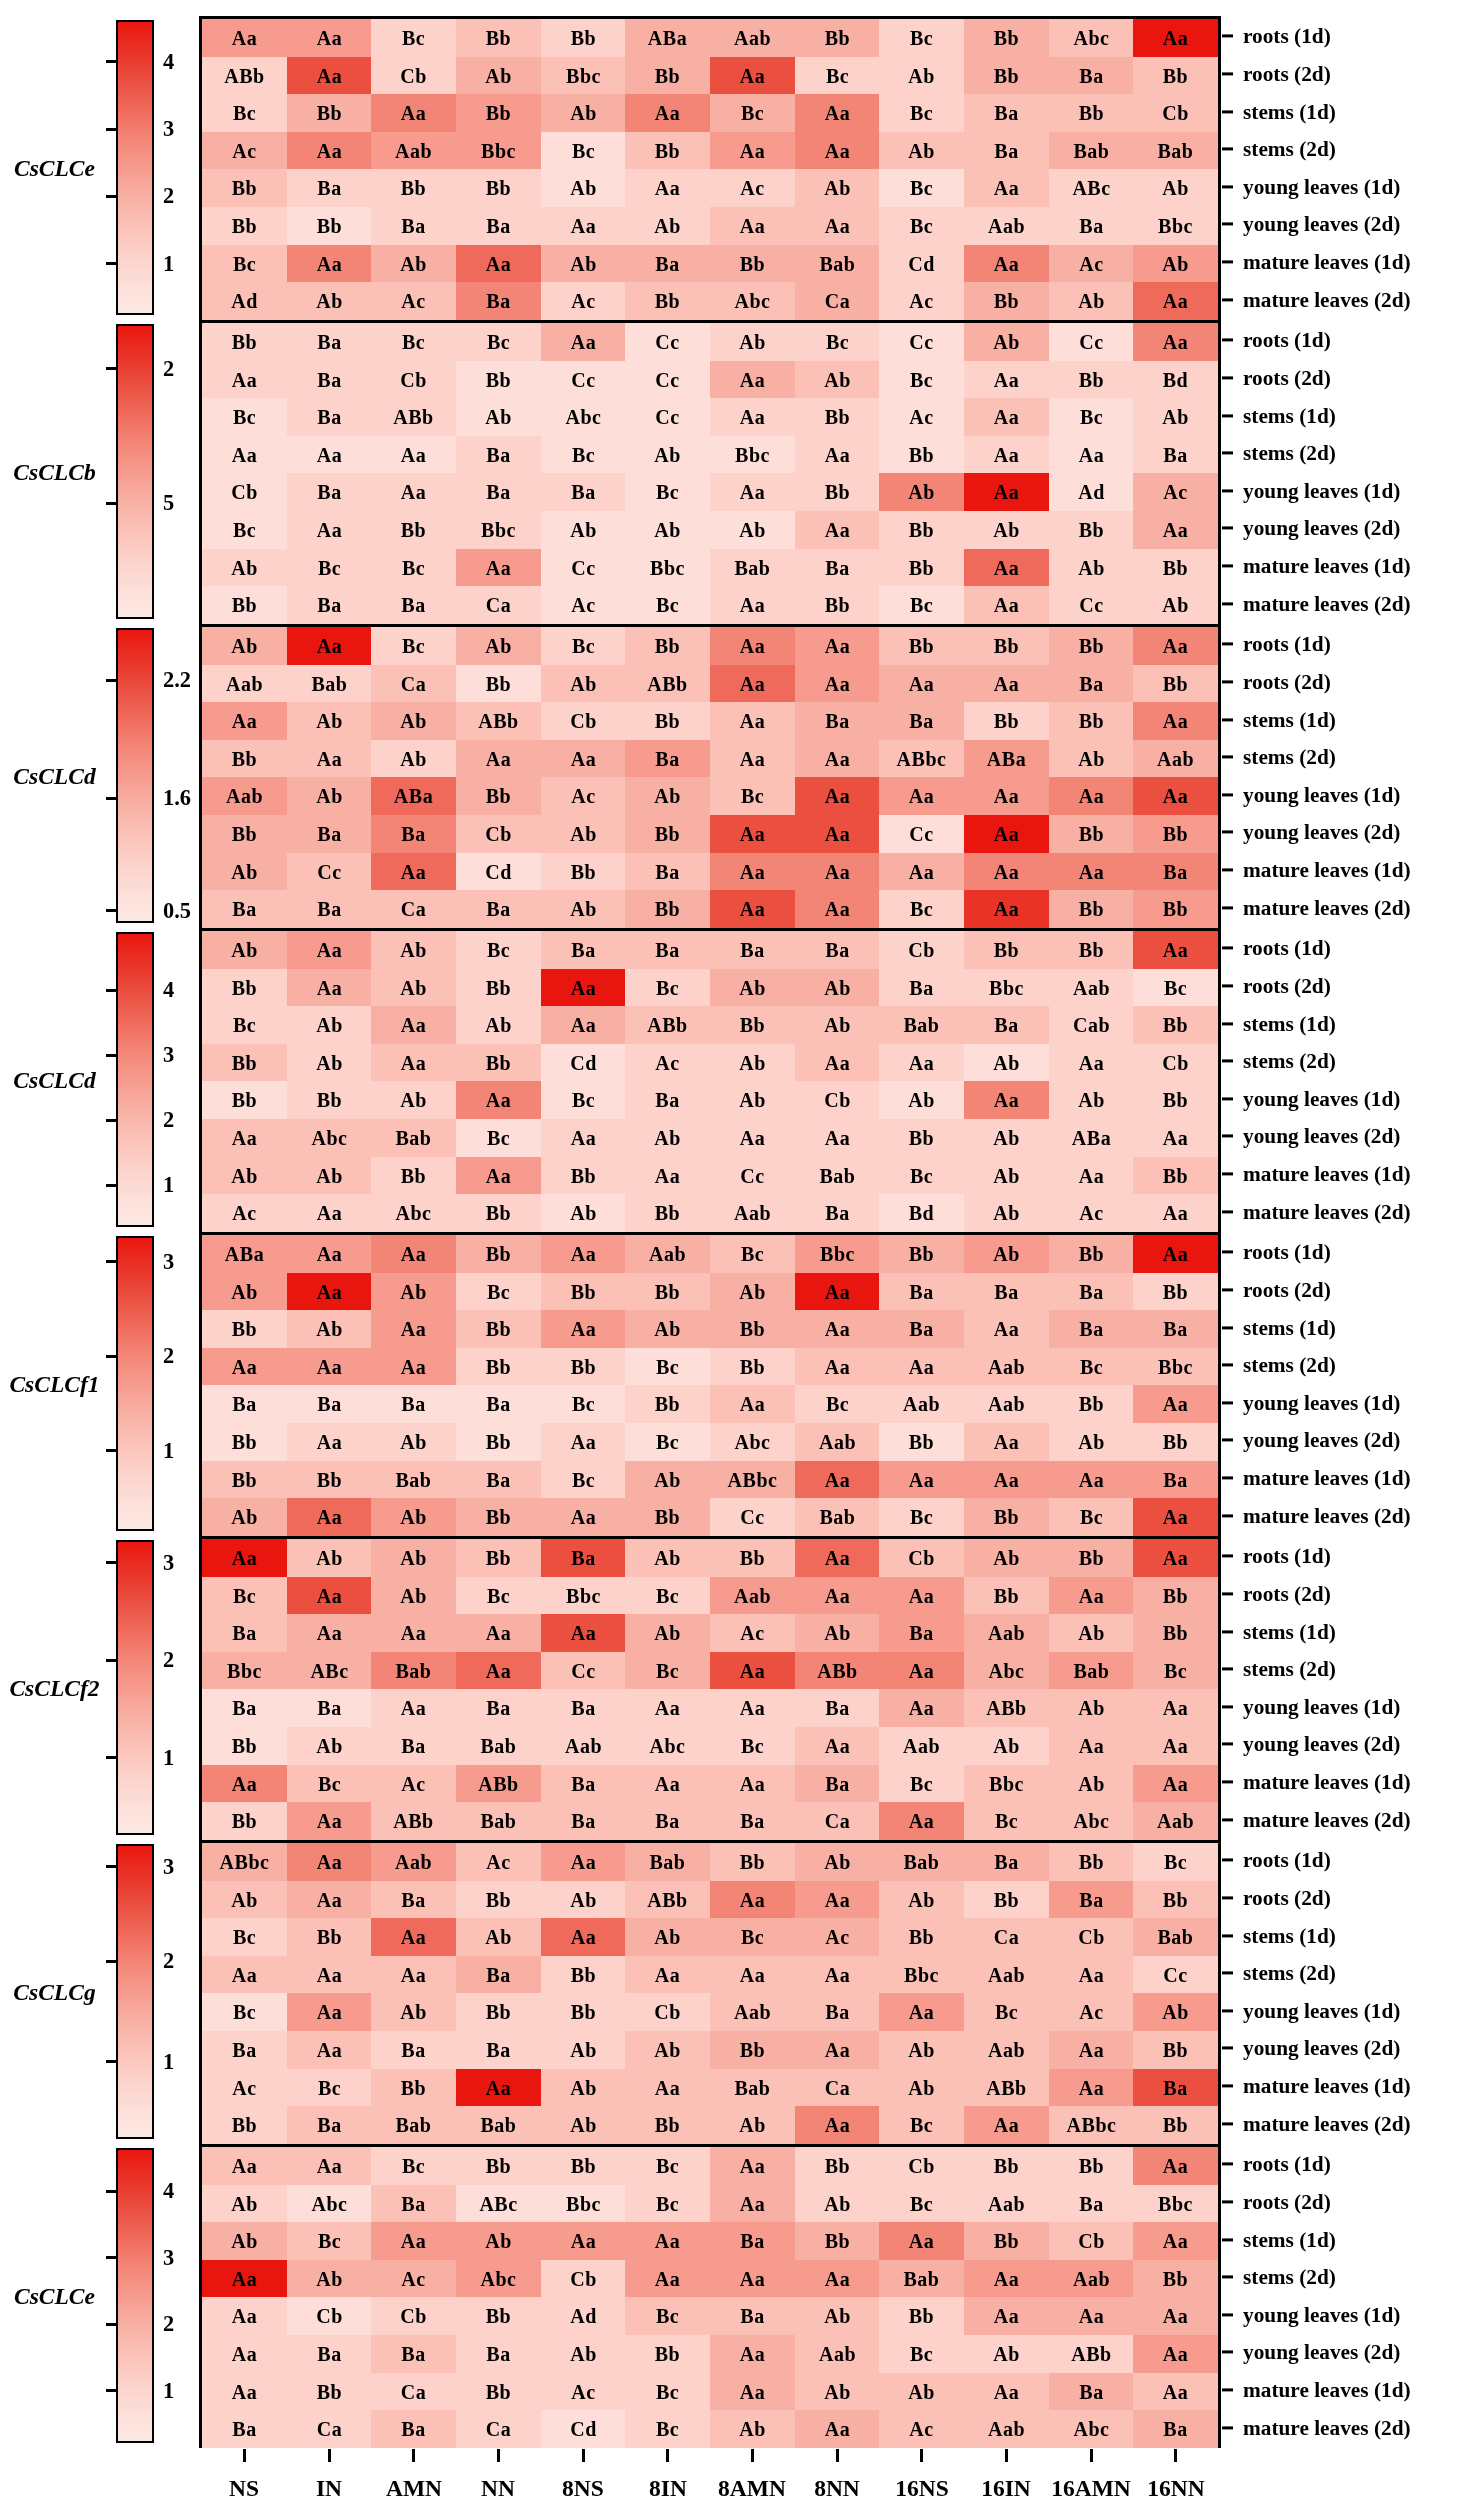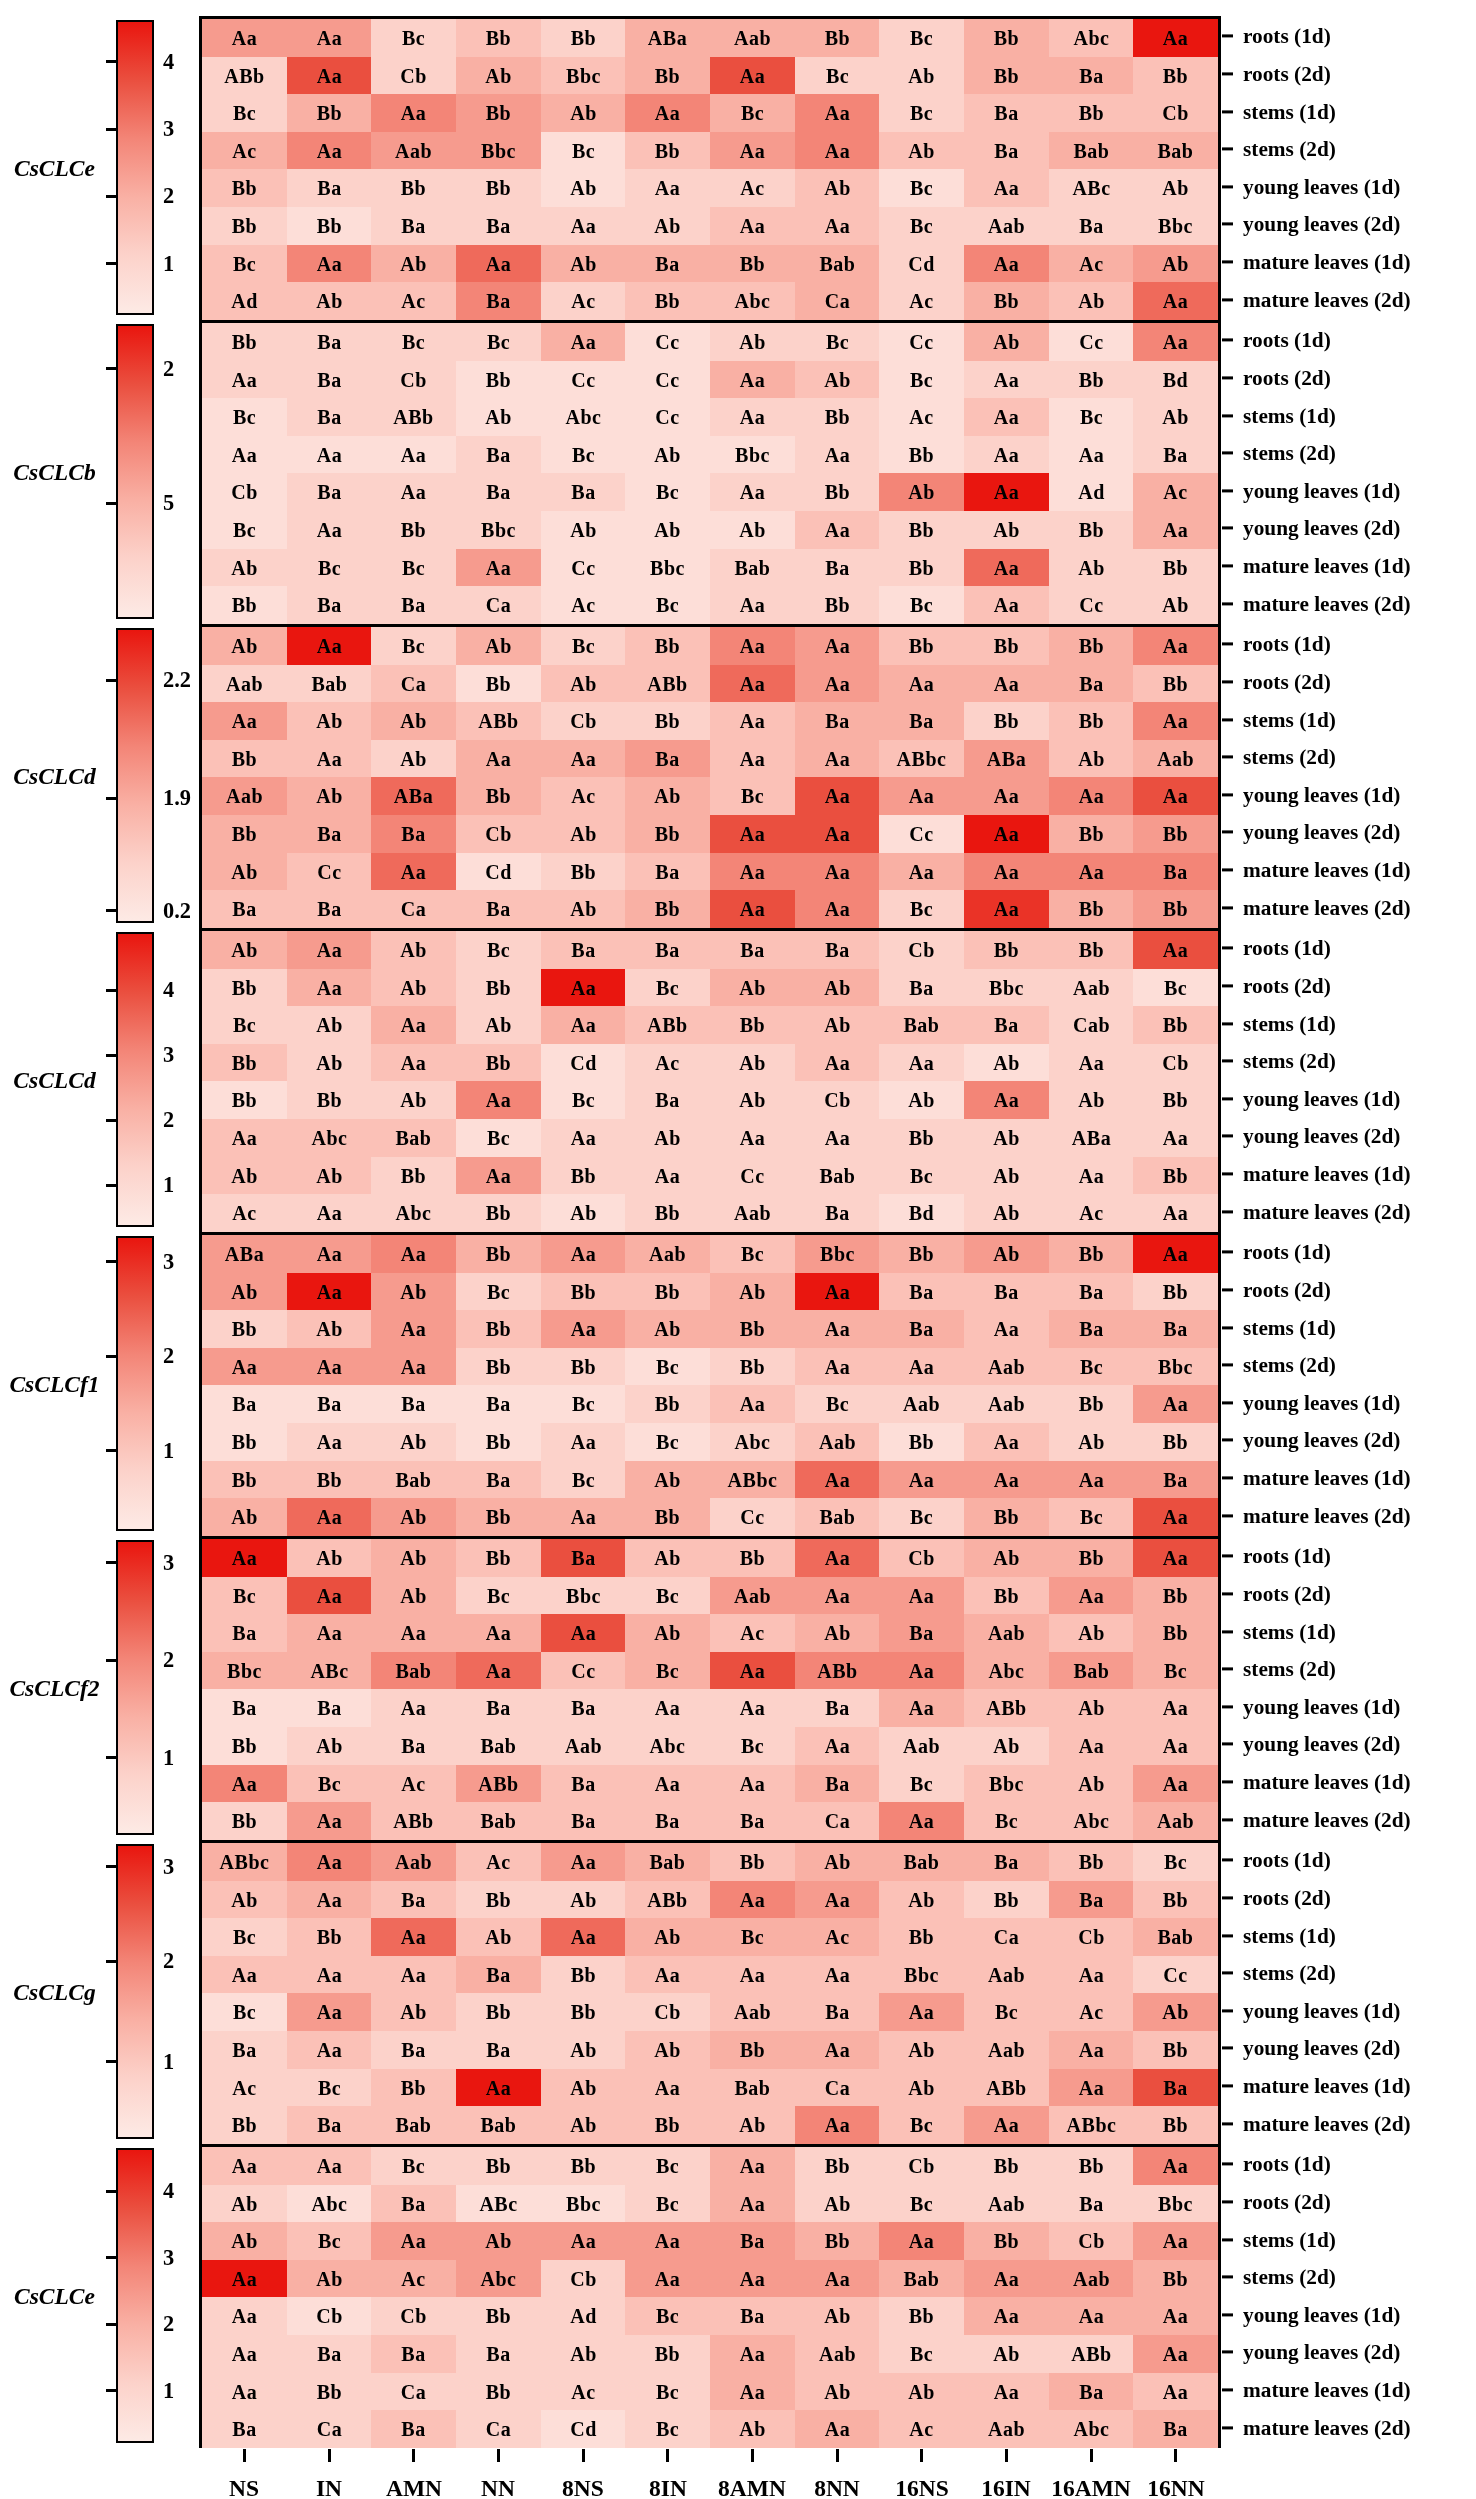--- a/index.html
+++ b/index.html
@@ -944,23 +944,23 @@
     <div class="row-tick" style="left: 1222px; top: 832px;"></div>
     <div class="row-label" style="left: 1243px; top: 832px;">young leaves (2d)</div>
     <div class="row-tick" style="left: 1222px; top: 870px;"></div>
     <div class="row-label" style="left: 1243px; top: 870px;">mature leaves (1d)</div>
     <div class="row-tick" style="left: 1222px; top: 908px;"></div>
     <div class="row-label" style="left: 1243px; top: 908px;">mature leaves (2d)</div>
     <div class="colorbar" style="left: 116px; top: 628px; height: 295px; background: linear-gradient(rgb(233, 22, 15) 0%, rgb(234, 79, 63) 20%, rgb(243, 133, 119) 40%, rgb(249, 176, 164) 60%, rgb(252, 210, 202) 80%, rgb(253, 234, 229) 100%);">
       <div class="cb-tick" style="top: 49px;"></div>
       <div class="cb-label" style="top: 50px;">2.2</div>
       <div class="cb-tick" style="top: 167px;"></div>
-      <div class="cb-label" style="top: 168px;">1.9</div>
+      <div class="cb-label" style="top: 168px;">1.6</div>
       <div class="cb-tick" style="top: 279px;"></div>
-      <div class="cb-label" style="top: 281px;">0.2</div>
+      <div class="cb-label" style="top: 281px;">0.5</div>
     </div>
     <div class="gene-label" style="top: 776px;">CsCLCd</div>
     <div class="row-tick" style="left: 1222px; top: 948px;"></div>
     <div class="row-label" style="left: 1243px; top: 948px;">roots (1d)</div>
     <div class="row-tick" style="left: 1222px; top: 986px;"></div>
     <div class="row-label" style="left: 1243px; top: 986px;">roots (2d)</div>
     <div class="row-tick" style="left: 1222px; top: 1024px;"></div>
     <div class="row-label" style="left: 1243px; top: 1024px;">stems (1d)</div>
     <div class="row-tick" style="left: 1222px; top: 1061px;"></div>
     <div class="row-label" style="left: 1243px; top: 1061px;">stems (2d)</div>

